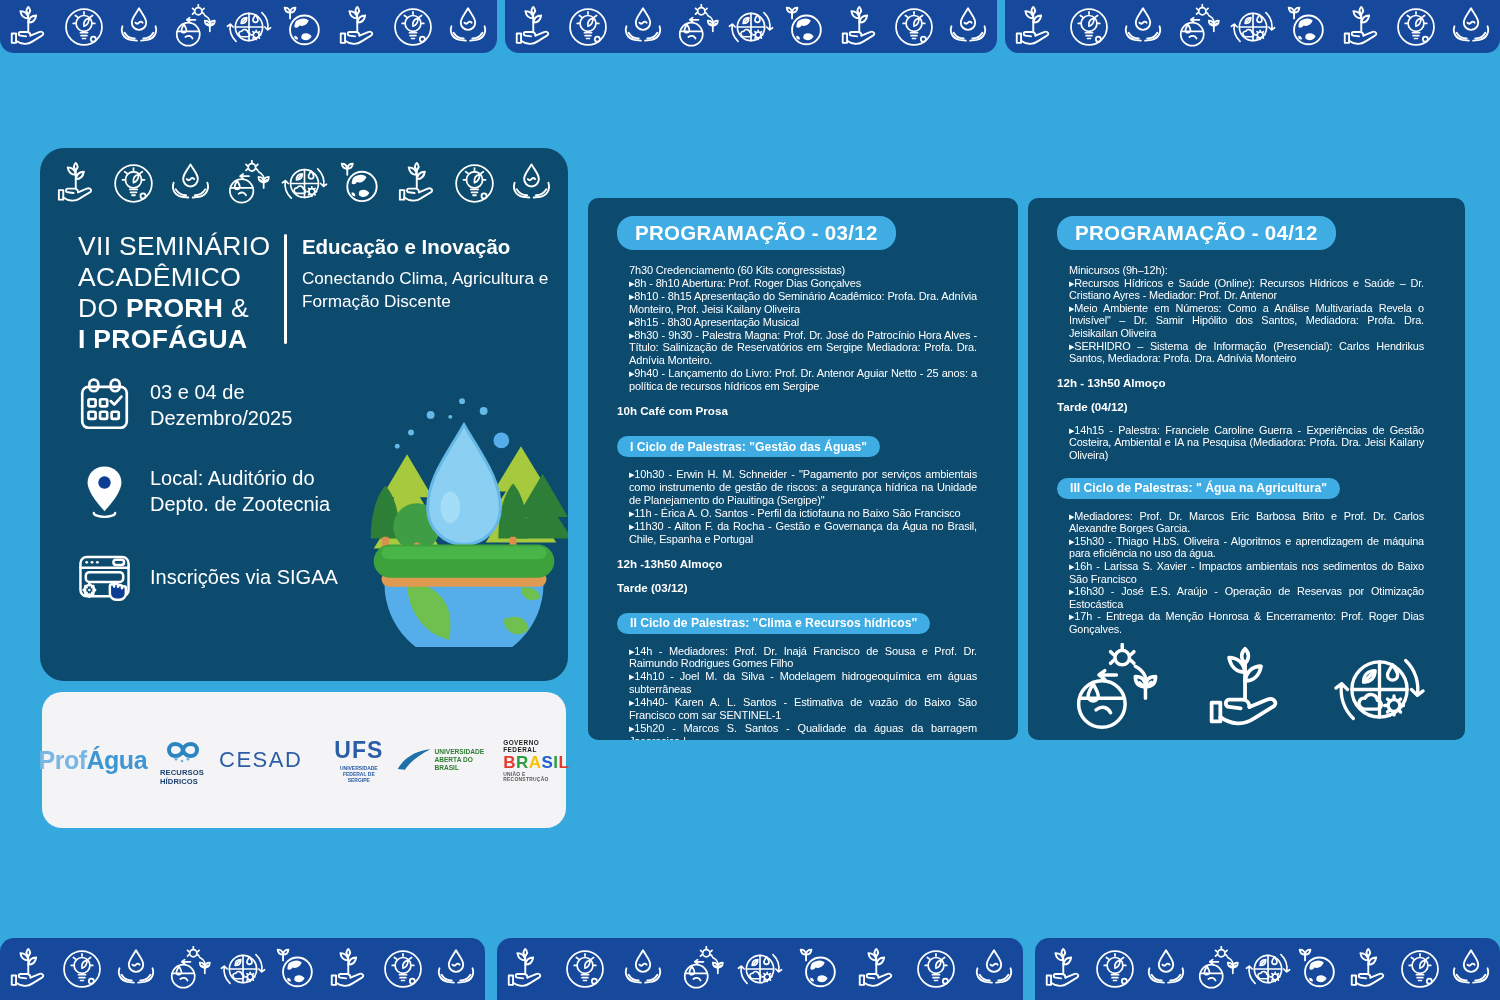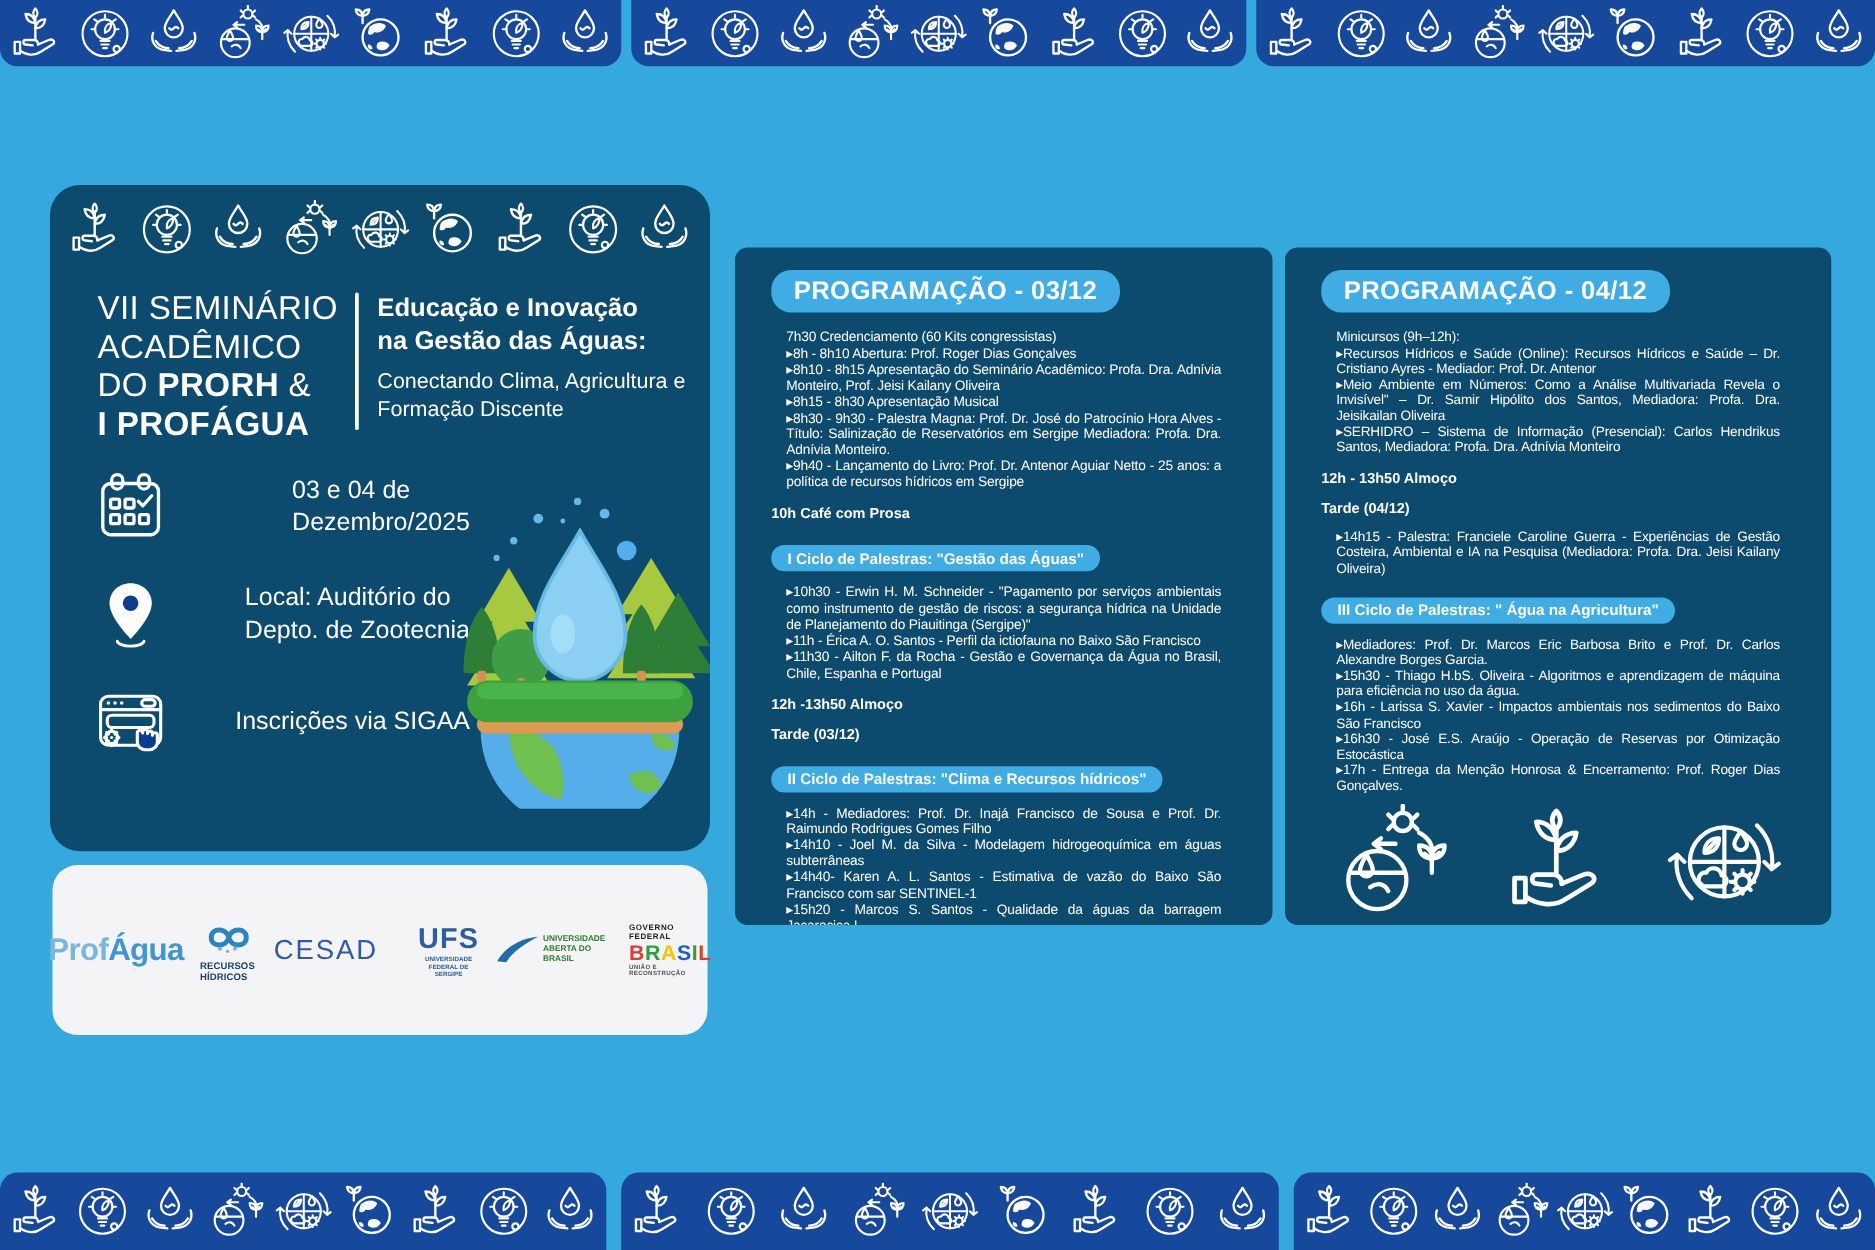--- a/index.html
+++ b/index.html
@@ -26,21 +26,21 @@
   .panel-icon-row .seq-icon{width:47px;height:47px;}
   .title-wrap{display:flex;margin:24px 0 0 38px;}
   .title-left{font-size:26.5px;line-height:1.17;letter-spacing:.3px;font-weight:400;}
   .t-bold{font-weight:700;}
   .title-divider{width:2.5px;background:#fff;border-radius:2px;height:110px;margin:3px 15px 0 14px;}
   .title-right{padding-top:3px;}
   .s-bold{font-size:20.5px;font-weight:700;line-height:1.28;}
   .s-reg{font-size:17.2px;line-height:1.32;}
   .s-reg.first{margin-top:7px;}
   .details{margin:22px 0 0 36px;display:flex;flex-direction:column;gap:29px;width:300px;}
-  .detail-row{display:flex;align-items:center;gap:17px;justify-content:space-between;}
+  .detail-row{display:flex;align-items:center;gap:17px;}
   .detail-icon{width:57px;height:57px;flex:0 0 auto;}
   .detail-text{font-size:20px;line-height:1.26;}
   .illustration{position:absolute;right:-4px;bottom:34px;width:216px;height:260px;}
 
   
   #logo-bar{position:absolute;left:42px;top:692px;width:524px;height:136px;background:#F4F4F6;
             border-radius:20px;display:flex;align-items:center;justify-content:center;gap:13px;
             padding:0 12px;box-sizing:border-box;}
   .profagua{font-size:25px;font-weight:700;letter-spacing:-.5px;}
   .profagua .p1{color:#79b7e3;} .profagua .p2{color:#3e96d2;}
@@ -396,21 +396,20 @@
   <div class="title-wrap">
     <div class="title-left">
       <div>VII SEMINÁRIO</div>
       <div>ACADÊMICO</div>
       <div><span>DO </span><span class="t-bold">PRORH</span><span> &amp;</span></div>
       <div class="t-bold">I PROFÁGUA</div>
     </div>
     <div class="title-divider"></div>
     <div class="title-right">
       <div class="s-bold">Educação e Inovação</div>
-      <div class="s-bold">na Gestão das Águas:</div>
       <div class="s-reg first">Conectando Clima, Agricultura e</div>
       <div class="s-reg">Formação Discente</div>
     </div>
   </div>
 
   <div class="details">
     <div class="detail-row">
       <svg class="detail-icon">
           <use href="#icon-calendar"></use>
         </svg>

